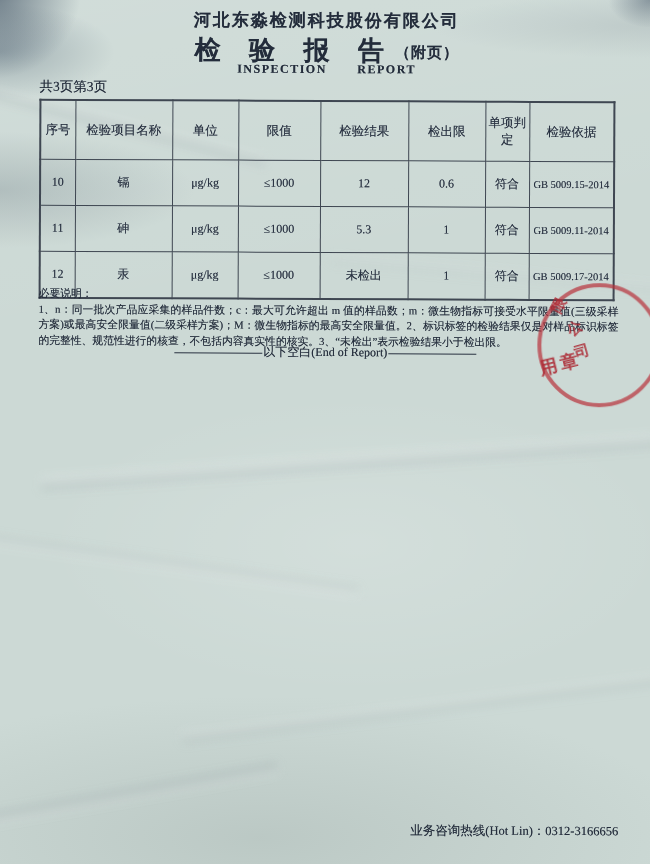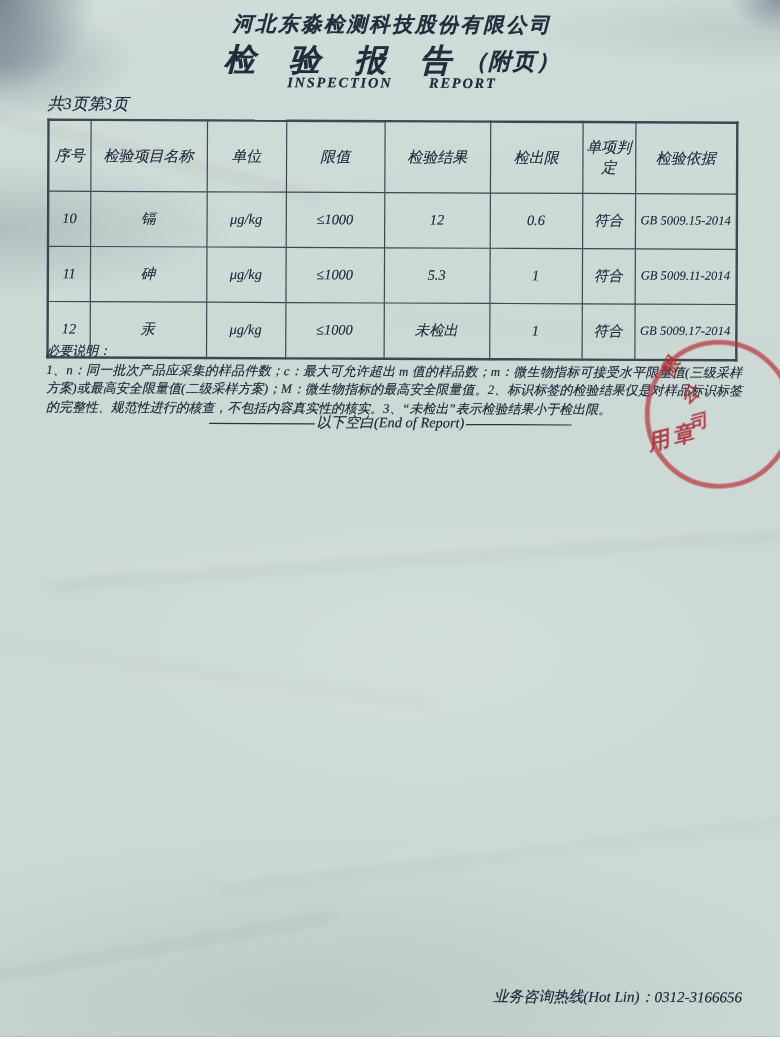--- a/index.html
+++ b/index.html
@@ -10,42 +10,41 @@
     background:
       radial-gradient(circle at -1% -1%, rgba(38,56,78,.60) 0%, rgba(38,56,78,0) 8%),
       radial-gradient(ellipse 22% 7% at 0% 6%, rgba(70,90,108,.35) 0%, transparent 80%),
       radial-gradient(ellipse 40% 9% at 0% 22%, rgba(110,124,132,.30) 0%, transparent 75%),
       radial-gradient(ellipse 8% 4% at 100% 0%, rgba(55,72,92,.45) 0%, transparent 80%),
       radial-gradient(ellipse 45% 5% at 100% 3%, rgba(160,172,176,.35) 0%, transparent 75%),
       radial-gradient(ellipse 70% 25% at 55% 63%, rgba(255,255,255,.14) 0%, transparent 70%),
       radial-gradient(ellipse 90% 22% at 40% 97%, rgba(128,142,138,.22) 0%, transparent 75%),
       linear-gradient(168deg, rgba(255,255,255,.10) 0%, transparent 35%),
       #ccd9d5;
-    font-style: italic;
   }
   .content{position:absolute;inset:0;transform:rotate(.25deg);}
   .txt{position:absolute; text-shadow:0 0 .6px rgba(35,44,59,.55);}
   .crease{position:absolute; pointer-events:none; filter:blur(5px);}
   .c1{left:-30px; top:120px; width:300px; height:10px; transform:rotate(14deg);
       background:linear-gradient(rgba(255,255,255,.30),rgba(110,126,130,.28));}
   .c2{left:40px; top:455px; width:620px; height:14px; transform:rotate(-4deg);
       background:linear-gradient(rgba(255,255,255,.28),rgba(120,136,138,.22));}
   .c3{left:-20px; top:560px; width:380px; height:10px; transform:rotate(8deg);
       background:linear-gradient(rgba(120,136,138,.20),rgba(255,255,255,.26));}
   .c4{left:180px; top:700px; width:520px; height:12px; transform:rotate(-7deg);
       background:linear-gradient(rgba(255,255,255,.24),rgba(120,136,138,.20));}
   .c5{left:-40px; top:790px; width:320px; height:12px; transform:rotate(-10deg);
       background:linear-gradient(rgba(110,126,130,.25),rgba(255,255,255,.22));}
   .c6{left:330px; top:270px; width:340px; height:8px; transform:rotate(5deg);
       background:linear-gradient(rgba(255,255,255,.22),rgba(120,136,138,.16));}
 
   .company{left:0; right:0; top:9px; text-align:center; font-size:17px; font-weight:bold; letter-spacing:2px;}
   .title-row{left:0; right:0; top:33px; text-align:center; font-weight:bold;}
   .title-main{font-size:26px; letter-spacing:11px;}
-  .title-suffix{font-size:19px; letter-spacing:1px; vertical-align:2px;}
+  .title-suffix{font-size:15px; letter-spacing:1px; vertical-align:2px;}
   .subtitle{left:0; right:0; top:62px; text-align:center; font-size:12px; font-weight:bold;
             letter-spacing:1.5px; word-spacing:26px;}
   .idrow{left:38px; right:36px; top:79px; display:flex; justify-content:space-between; font-size:13.5px;}
   .idrow .lbl{font-weight:600;}
 
   table.results{position:absolute; left:38px; top:100px; width:574px;
     border-collapse:collapse; table-layout:fixed;
     border:2px solid #3f4752; font-size:12px; color:#273040;}
   table.results th, table.results td{
     border:1.5px solid #3f4752; text-align:center; vertical-align:middle;

